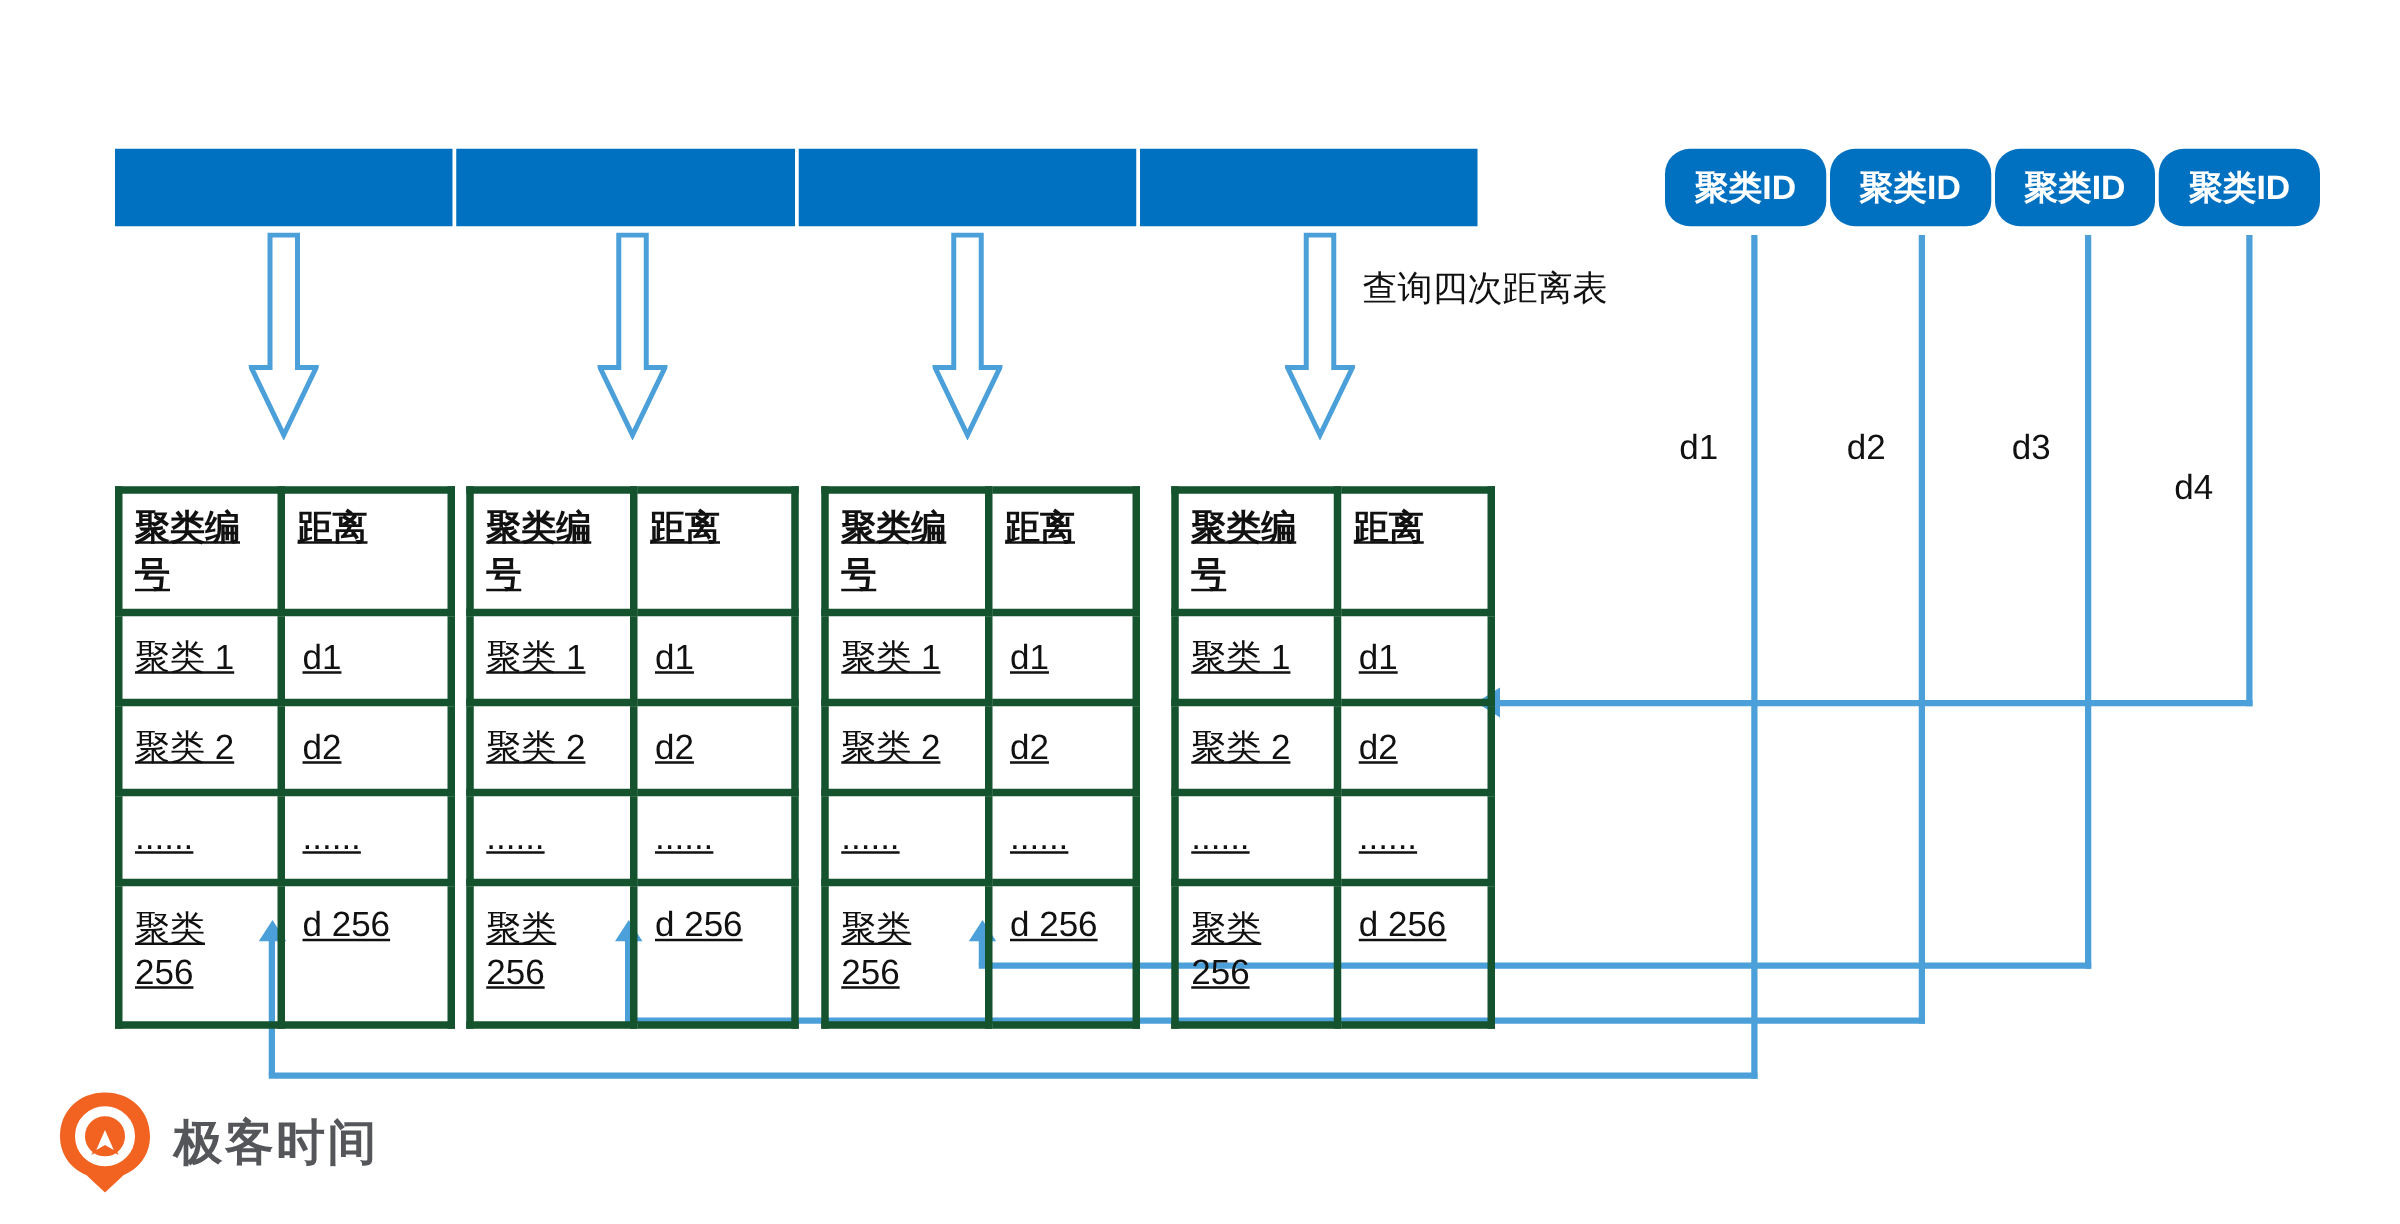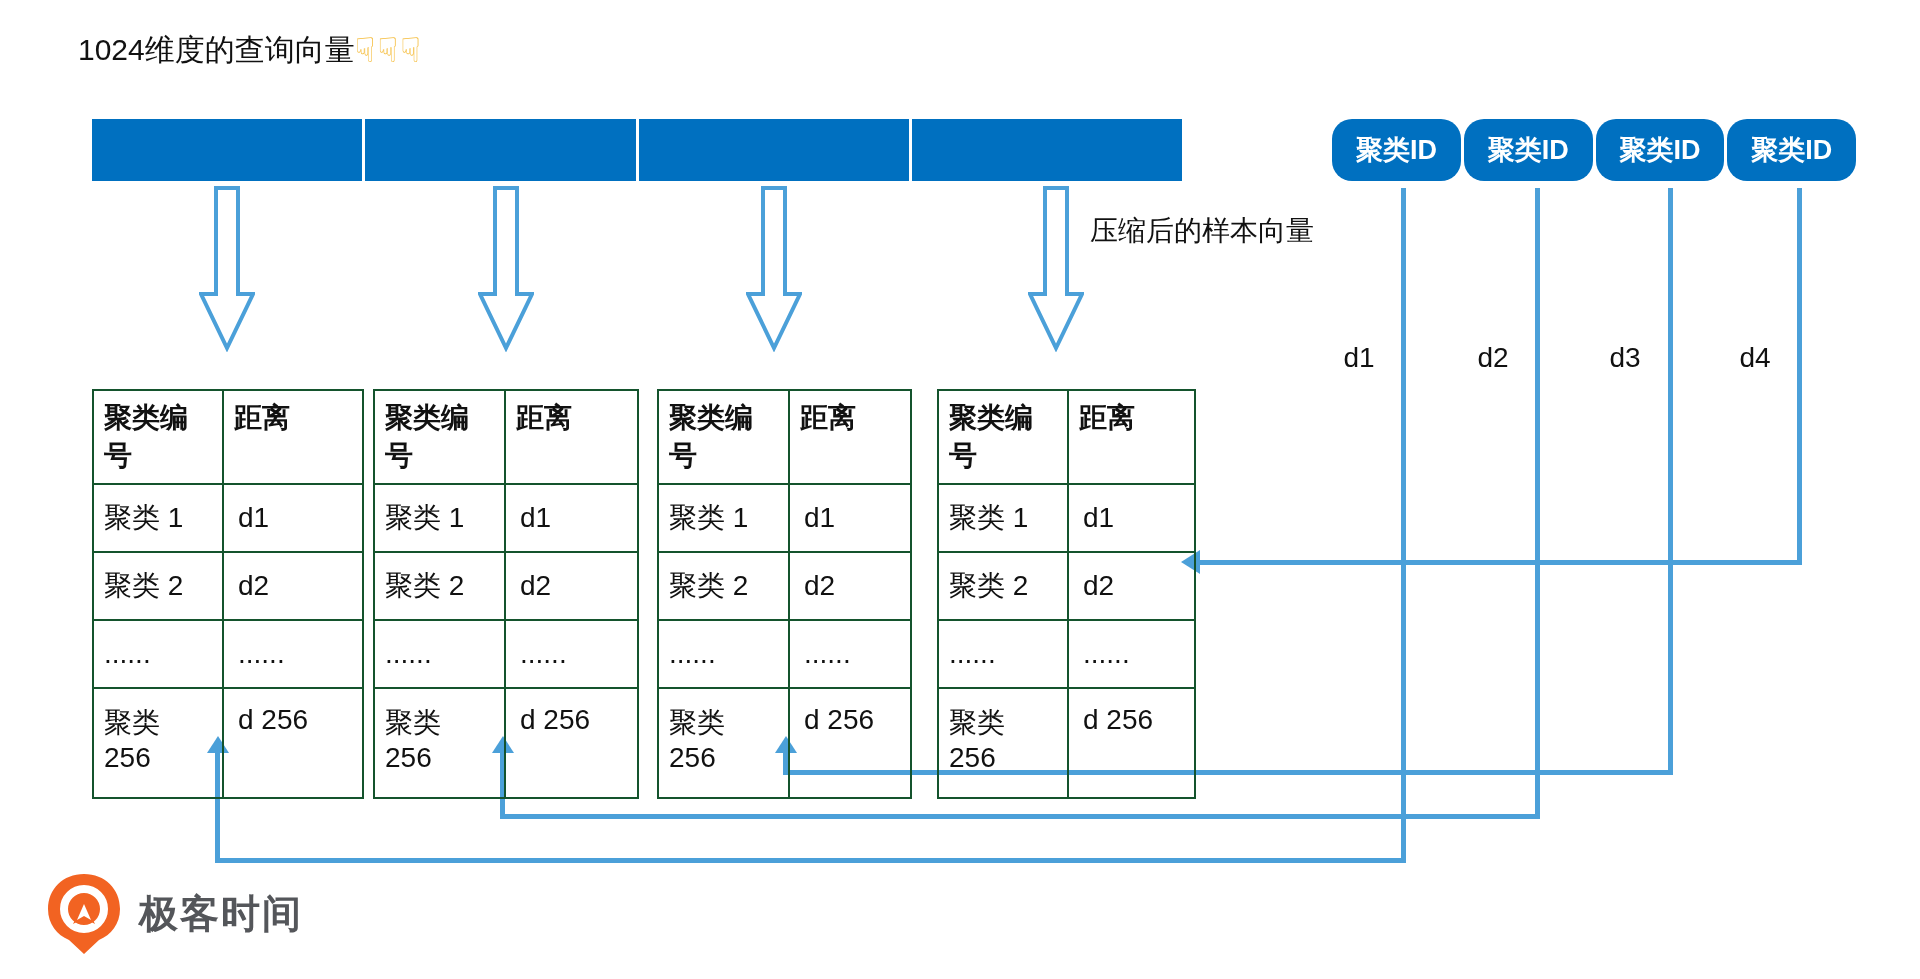--- a/index.html
+++ b/index.html
@@ -28,39 +28,36 @@
   
   .vline,.hline,.stub{position:absolute;background:#4BA0D9;}
   .vline,.stub{width:5px;}
   .hline{height:5px;}
   .ah-up{position:absolute;width:0;height:0;border-left:11px solid transparent;border-right:11px solid transparent;border-bottom:17px solid #4BA0D9;}
   .ah-left{position:absolute;width:0;height:0;border-top:12px solid transparent;border-bottom:12px solid transparent;border-right:19px solid #4BA0D9;}
 
   
   .dtable{position:absolute;top:389px;}
   .dtable table{border-collapse:collapse;table-layout:fixed;width:100%;}
-  .dtable th,.dtable td{border:2px solid #14532d;padding:4px 10px;font-size:28px;text-align:left;overflow:hidden;}
+  .dtable th,.dtable td{border:6px solid #14532d;padding:4px 10px;font-size:28px;text-align:left;overflow:hidden;text-decoration:underline;}
   .dtable th{font-weight:700;vertical-align:top;padding-top:8px;height:80px;}
   .dtable td{font-weight:400;vertical-align:middle;height:58px;}
   .dtable tr.last td{height:89px;vertical-align:top;padding-top:15px;margin-left:12px;}
   .dtable td.dist{padding-left:14px;}
 
   
   .logo{position:absolute;left:45px;top:872px;display:flex;align-items:center;gap:16px;}
   .logo .mark{width:78px;height:84px;}
   .logo .ltext{font-size:39px;font-weight:700;color:#54565A;letter-spacing:2px;}
 </style>
 </head>
 <body>
 
 <div id="stage">
 
-  <div class="title" style="left:78px;top:30px;">
-    <span>1024维度的查询向量</span><span class="hands">☟☟☟</span>
-  </div>
 
   <div class="qbar">
     <div class="seg"></div>
     <div class="seg"></div>
     <div class="seg"></div>
     <div class="seg"></div>
   </div>
 
   <div class="idrow">
     <div class="idcell">聚类ID</div>
@@ -76,27 +73,27 @@
       <polygon points="17,2 39,2 39,108 54,108 28,162 2,108 17,108" fill="#ffffff" stroke="#4BA0D9" stroke-width="4"></polygon>
     </svg>
   <svg class="harrow" style="left:746px;top:186px;" viewBox="0 0 56 166">
       <polygon points="17,2 39,2 39,108 54,108 28,162 2,108 17,108" fill="#ffffff" stroke="#4BA0D9" stroke-width="4"></polygon>
     </svg>
   <svg class="harrow" style="left:1028px;top:186px;" viewBox="0 0 56 166">
       <polygon points="17,2 39,2 39,108 54,108 28,162 2,108 17,108" fill="#ffffff" stroke="#4BA0D9" stroke-width="4"></polygon>
     </svg>
 
   <div class="annot">
-    <div>压缩后的样本向量</div>
+    <div>查询四次距离表</div>
   </div>
 
   <div class="dlabel" style="left:1329px;">d1</div>
   <div class="dlabel" style="left:1463px;">d2</div>
   <div class="dlabel" style="left:1595px;">d3</div>
-  <div class="dlabel" style="left:1725px;">d4</div>
+  <div class="dlabel" style="left:1725px;margin-top:32px;">d4</div>
 
   <div class="vline" style="left:1401px;top:188px;height:675px;"></div>
   <div class="vline" style="left:1535px;top:188px;height:631px;"></div>
   <div class="vline" style="left:1668px;top:188px;height:587px;"></div>
   <div class="vline" style="left:1797px;top:188px;height:377px;"></div>
 
   <div class="hline" style="left:215px;top:858px;width:1191px;"></div>
   <div class="stub" style="left:215px;top:752px;height:108px;"></div>
   <div class="ah-up" style="left:207px;top:736px;"></div>
 

